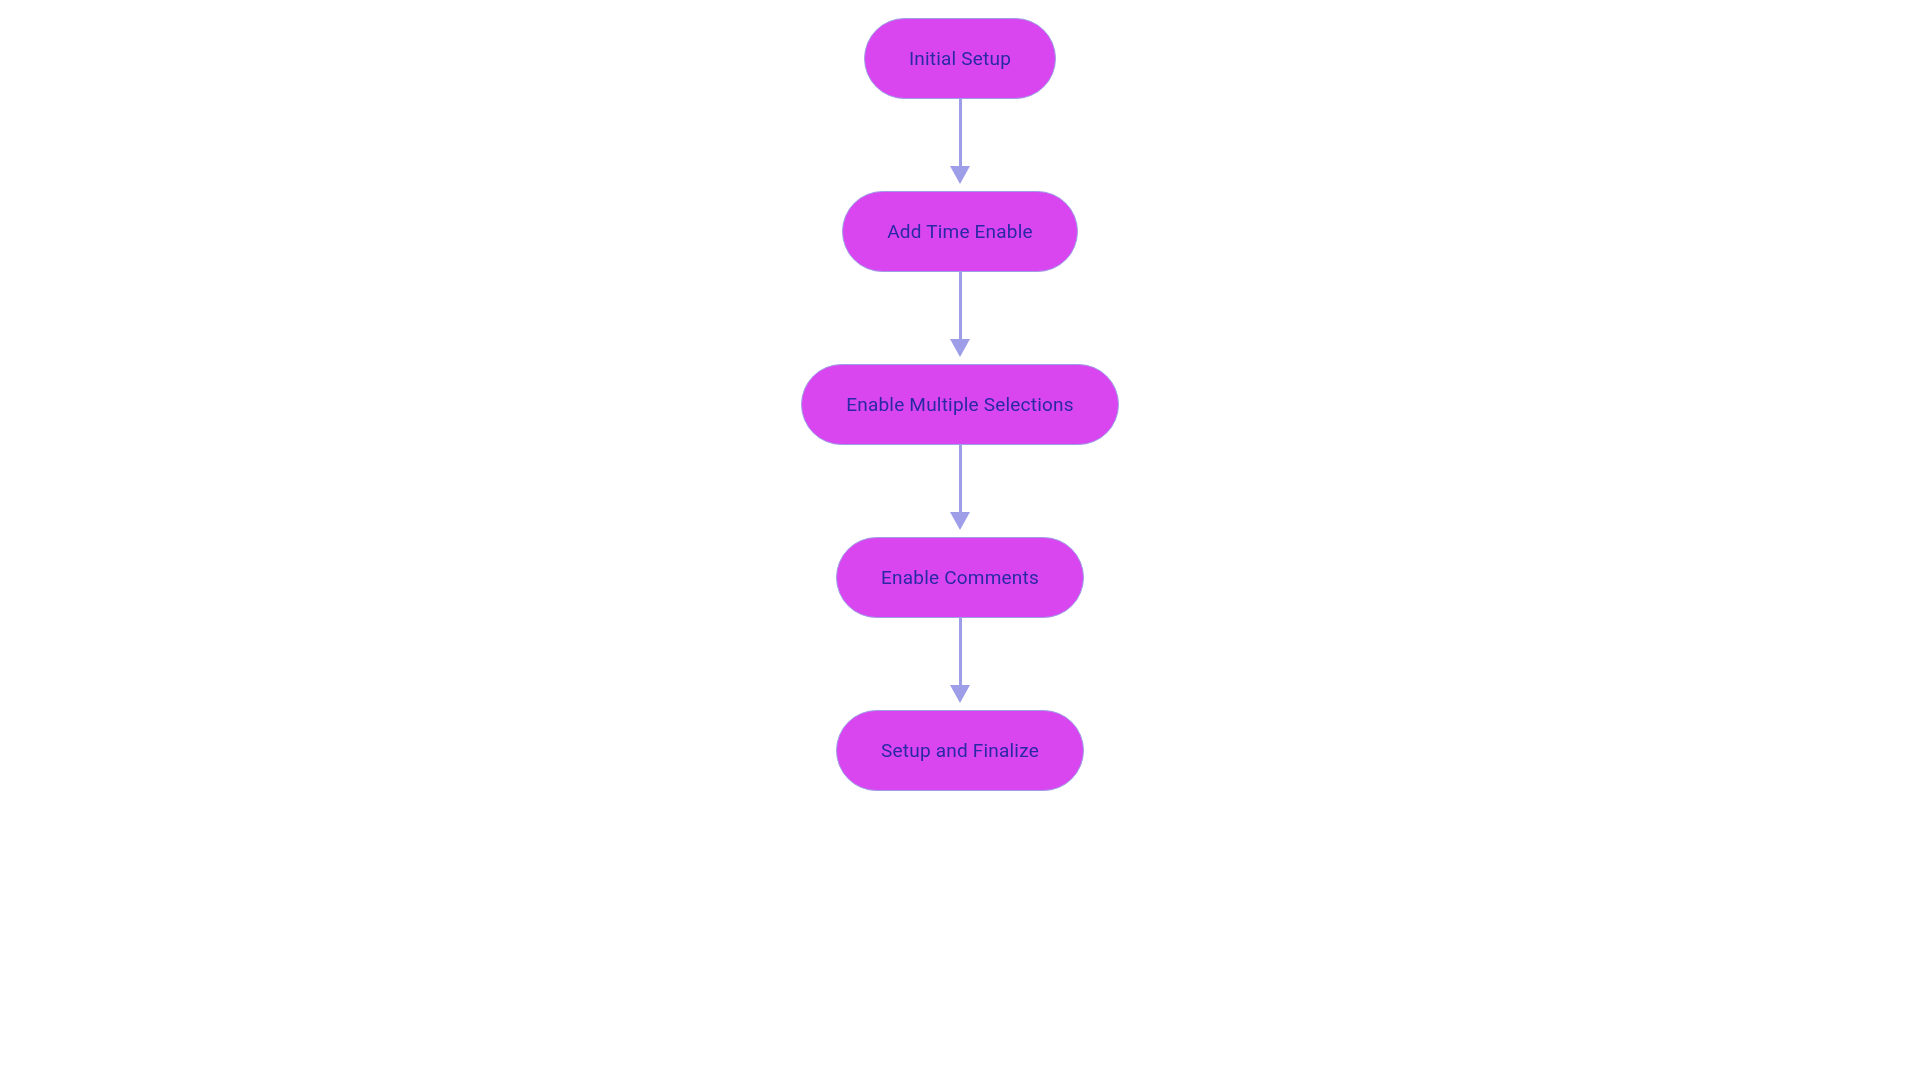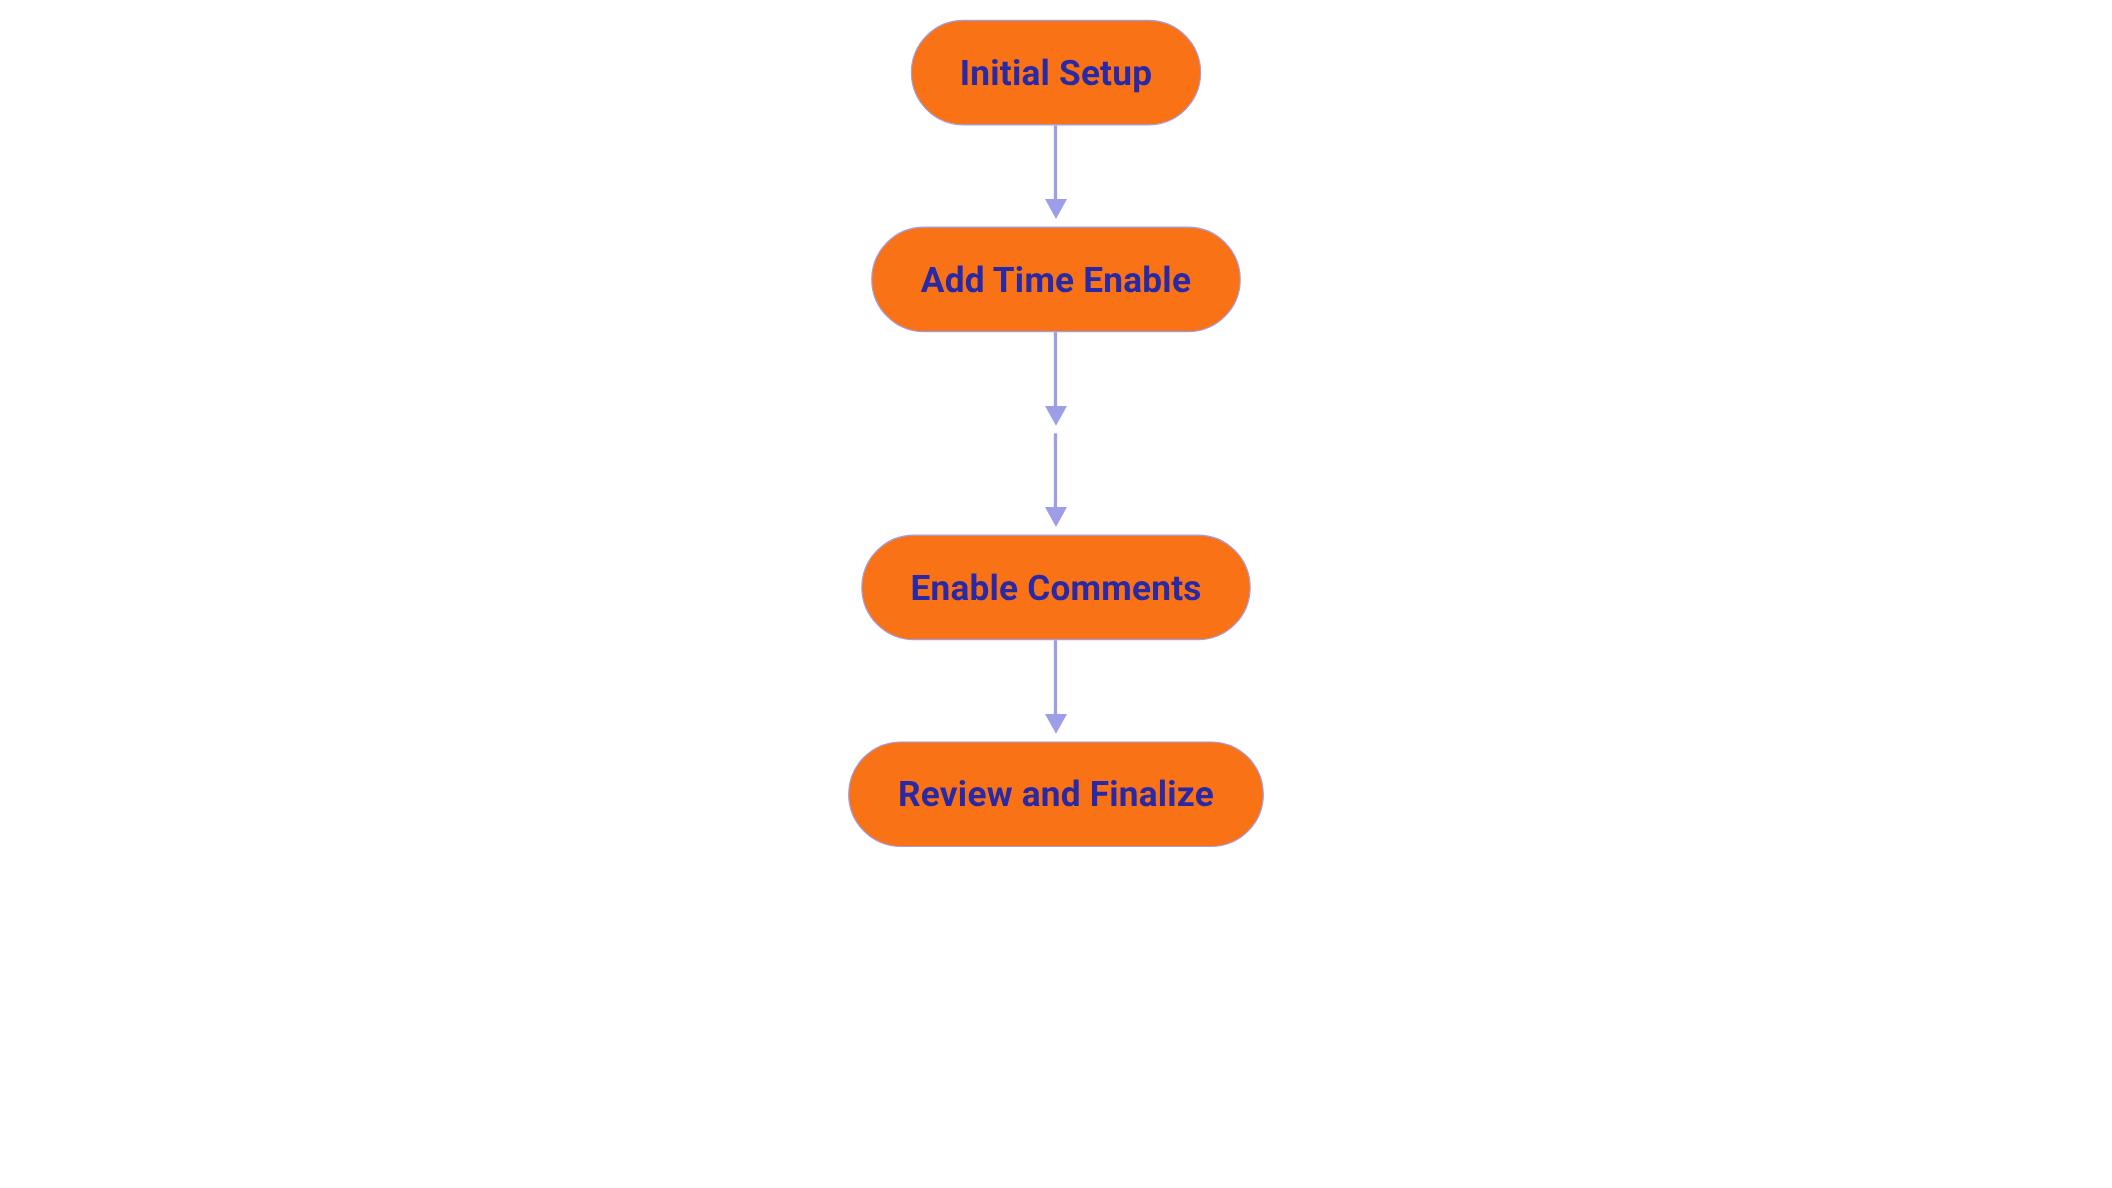--- a/index.html
+++ b/index.html
@@ -18,27 +18,27 @@
     align-items: flex-start;
     justify-content: center;
   }
   .flow {
     display: flex;
     flex-direction: column;
     align-items: center;
     margin-top: 18px;
   }
   .node {
-    background: #f97316;
+    background: #d946ef;
     border: 1.5px solid #9e9ee8;
     border-radius: 999px;
     padding: 28px 44px;
     color: #2929a6;
-    font-size: 32px;
-    font-weight: 700;
+    font-size: 19px;
+    font-weight: 400;
     letter-spacing: 0.2px;
     white-space: nowrap;
   }
   .arrow-wrap {
     display: flex;
     flex-direction: column;
     align-items: center;
     height: 92px;
     justify-content: flex-start;
   }
@@ -73,33 +73,36 @@
 
     <div class="node">
       <span>Add Time Enable</span>
     </div>
 
     <div class="arrow-wrap">
       <div class="arrow-shaft"></div>
       <div class="arrow-head"></div>
     </div>
 
+    <div class="node">
+      <span>Enable Multiple Selections</span>
+    </div>
 
     <div class="arrow-wrap">
       <div class="arrow-shaft"></div>
       <div class="arrow-head"></div>
     </div>
 
     <div class="node">
       <span>Enable Comments</span>
     </div>
 
     <div class="arrow-wrap">
       <div class="arrow-shaft"></div>
       <div class="arrow-head"></div>
     </div>
 
     <div class="node">
-      <span>Review and Finalize</span>
+      <span>Setup and Finalize</span>
     </div>
 
   </div>
 </div>
 
 </body></html>

